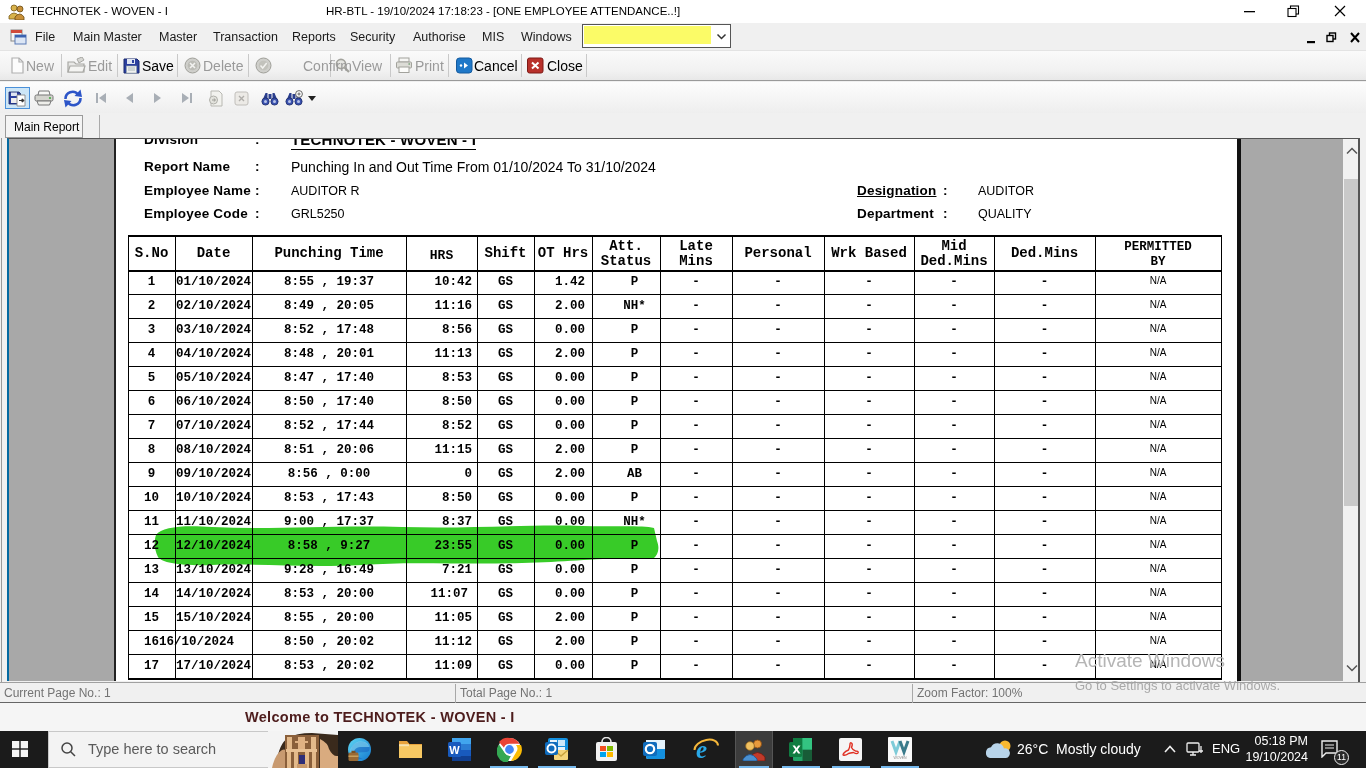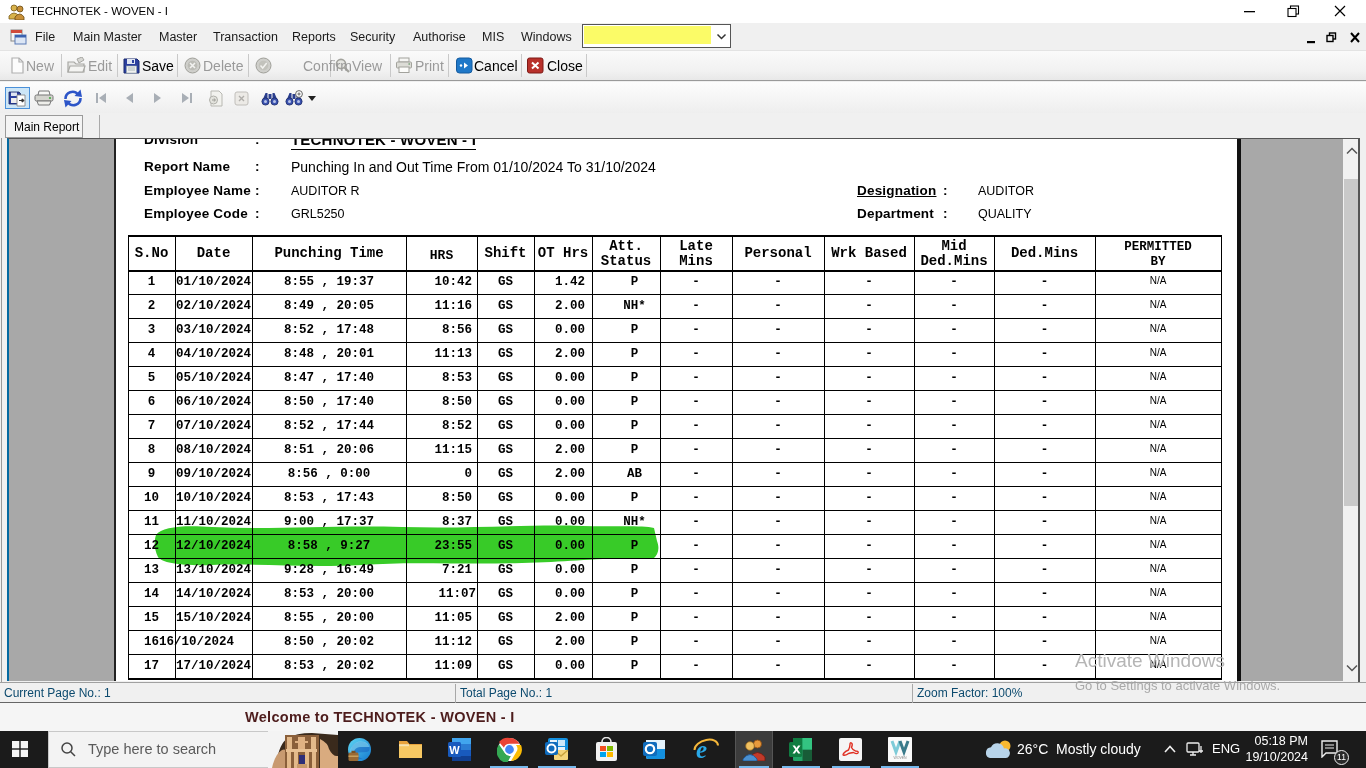--- a/index.html
+++ b/index.html
@@ -29,21 +29,21 @@
 .h1,.h2,.h3,.d,.dna { font-family:"Liberation Mono",monospace; font-weight:bold; color:#000; text-align:center; white-space:nowrap; }
 .h1 { font-size:14px; line-height:15px; }
 .h2 { font-size:13px; }
 .h3 { font-size:12.5px; line-height:14px; }
 .d  { font-size:12.5px; }
 .d.r { text-align:right; }
 .dna { font-size:10px; font-family:"Liberation Sans",sans-serif; font-weight:normal; }
 #vscroll { left:1334px; top:0; width:18px; height:543px; background:#f1f1f1; }
 #vthumb { left:1px; top:40px; width:16px; height:327px; background:#c9c9c9; }
 #statusbar { left:0; top:682px; width:1366px; height:21px; background:#f0f0f0; border-top:1px solid #a0a0a0; border-bottom:1px solid #666; }
-.stext { top:3px; font-size:12px; color:#0c4a6e; white-space:nowrap; }
+.stext { top:3px; font-size:12px; color:#737373; white-space:nowrap; }
 .ssep { top:1px; width:1px; height:19px; background:#a8a8a8; }
 #welcome { left:0; top:703px; width:1366px; height:28px; background:#f5f5f5; }
 #welcome span { position:absolute; left:245px; top:6px; font-size:14.5px; font-weight:bold; color:#4d1c1c; letter-spacing:0.3px; }
 #taskbar { left:0; top:731px; width:1366px; height:37px; background:#1b1b1b; }
 .traytext { color:#ffffff; font-size:13px; white-space:nowrap; }
 .underline { top:35px; height:2px; background:#76b9ed; }
 .wm1 { left:1075px; top:650px; font-size:19px; color:#b5b5b5; white-space:nowrap; z-index:50; }
 .wm2 { left:1075px; top:678px; font-size:13px; color:#a9a9a9; white-space:nowrap; z-index:50; }
 </style>
 </head>
@@ -51,20 +51,21 @@
 <div id="stage">
 
 <div id="titlebar" class="abs">
   <svg class="abs" style="left:8px;top:3px;" width="17" height="17" viewBox="0 0 17 17">
     <circle cx="6" cy="5" r="3" fill="#d8b24a" stroke="#7a5a1a" stroke-width="0.8"></circle>
     <path d="M1,13 q5,-6 10,0 l0,3 l-10,0 z" fill="#d8b24a" stroke="#7a5a1a" stroke-width="0.8"></path>
     <circle cx="12" cy="6" r="3" fill="#c89038" stroke="#6a4a12" stroke-width="0.8"></circle>
     <path d="M7,14 q5,-6 9,0 l0,3 l-9,0 z" fill="#c89038" stroke="#6a4a12" stroke-width="0.8"></path>
   </svg>
   <span class="abs ttext" style="left:30px;">TECHNOTEK - WOVEN - I</span>
+  <span class="abs ttext" style="left:326px;">HR-BTL - 19/10/2024 17:18:23 - [ONE EMPLOYEE ATTENDANCE..!]</span>
   <svg class="abs" style="left:1243px;top:0;" width="120" height="23" viewBox="0 0 120 23">
     <rect x="1" y="11" width="11" height="1.3" fill="#000"></rect>
     <rect x="47.5" y="6" width="8" height="8" fill="none" stroke="#000" stroke-width="1.1"></rect>
     <rect x="45" y="8.5" width="8" height="8" fill="#fff" stroke="#000" stroke-width="1.1"></rect>
     <path d="M92,6 l10,10 M102,6 l-10,10" stroke="#000" stroke-width="1.2"></path>
   </svg>
 </div>
 
 <div id="menubar" class="abs">
   <svg class="abs" style="left:10px;top:5px;" width="17" height="17" viewBox="0 0 17 17">
@@ -472,21 +473,21 @@
 <div class="abs d" style="left:478px;top:424px;width:68px;padding-left:17px;">P</div>
 <div class="abs d" style="left:546px;top:424px;width:72px;">-</div>
 <div class="abs d" style="left:618px;top:424px;width:92px;">-</div>
 <div class="abs d" style="left:710px;top:424px;width:90px;">-</div>
 <div class="abs d" style="left:800px;top:424px;width:80px;">-</div>
 <div class="abs d" style="left:880px;top:424px;width:101px;">-</div>
 <div class="abs dna" style="left:981px;top:424px;width:126px;">N/A</div>
 <div class="abs d" style="left:14px;top:448px;width:47px;">14</div>
 <div class="abs d" style="left:61px;top:448px;width:77px;">14/10/2024</div>
 <div class="abs d" style="left:138px;top:448px;width:154px;">8:53 , 20:00</div>
-<div class="abs d r" style="left:296px;top:448px;width:66px;padding-left:24px;">11:07</div>
+<div class="abs d r" style="left:288px;top:448px;width:66px;padding-left:24px;">11:07</div>
 <div class="abs d" style="left:363px;top:448px;width:57px;">GS</div>
 <div class="abs d r" style="left:420px;top:448px;width:51px;">0.00</div>
 <div class="abs d" style="left:478px;top:448px;width:68px;padding-left:17px;">P</div>
 <div class="abs d" style="left:546px;top:448px;width:72px;">-</div>
 <div class="abs d" style="left:618px;top:448px;width:92px;">-</div>
 <div class="abs d" style="left:710px;top:448px;width:90px;">-</div>
 <div class="abs d" style="left:800px;top:448px;width:80px;">-</div>
 <div class="abs d" style="left:880px;top:448px;width:101px;">-</div>
 <div class="abs dna" style="left:981px;top:448px;width:126px;">N/A</div>
 <div class="abs d" style="left:14px;top:472px;width:47px;">15</div>

